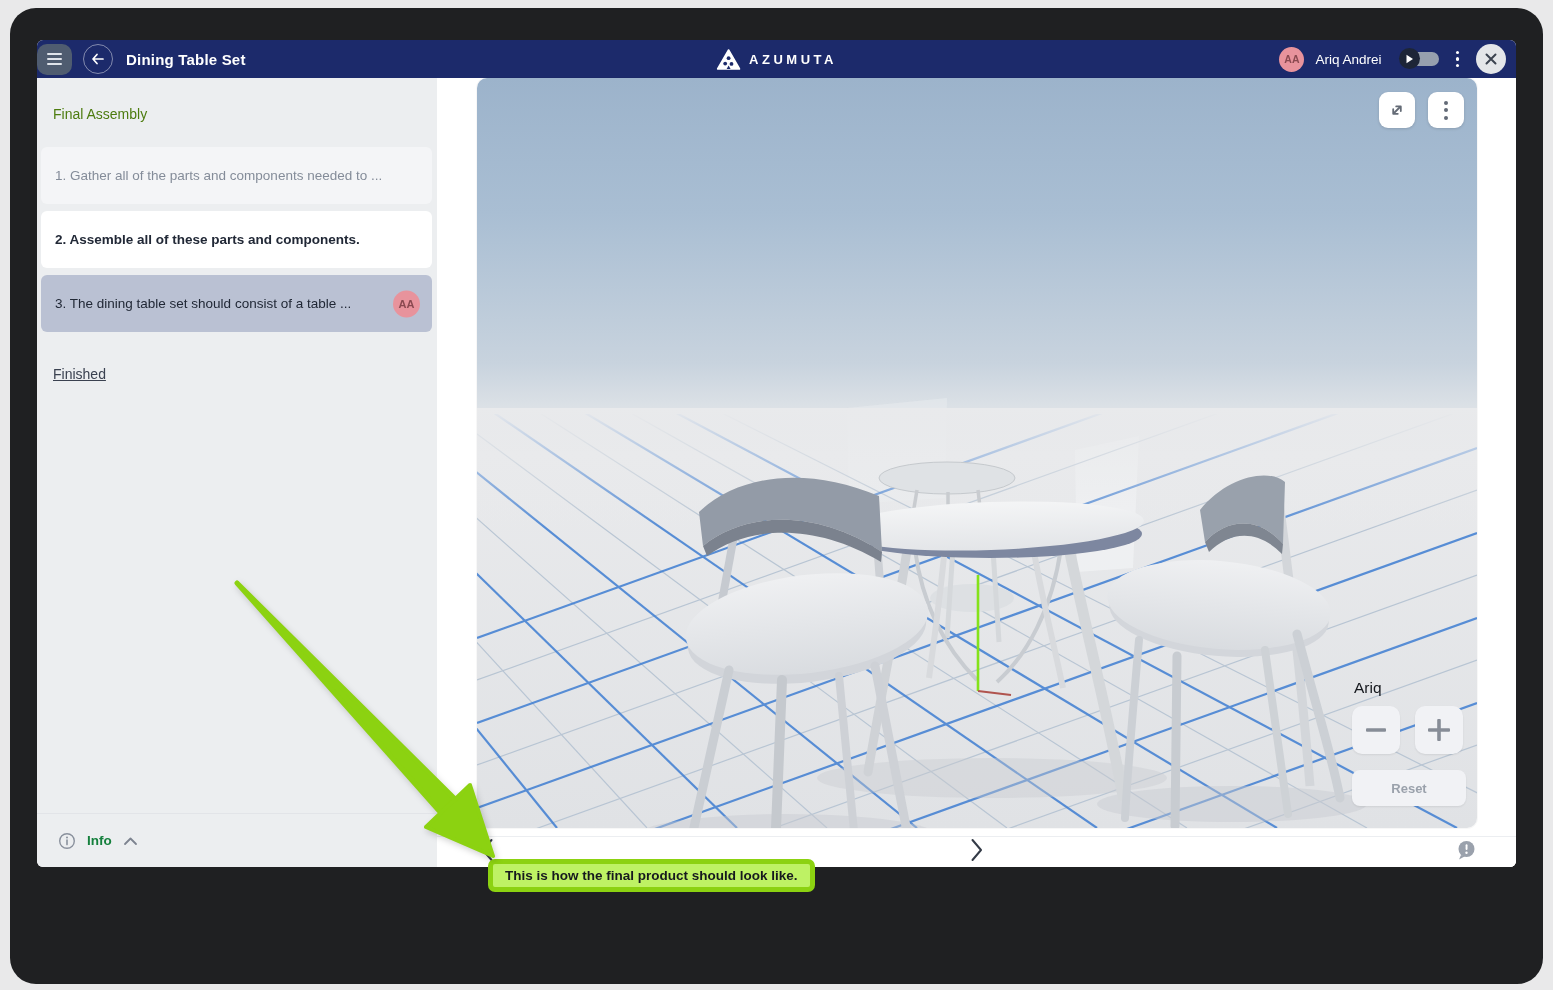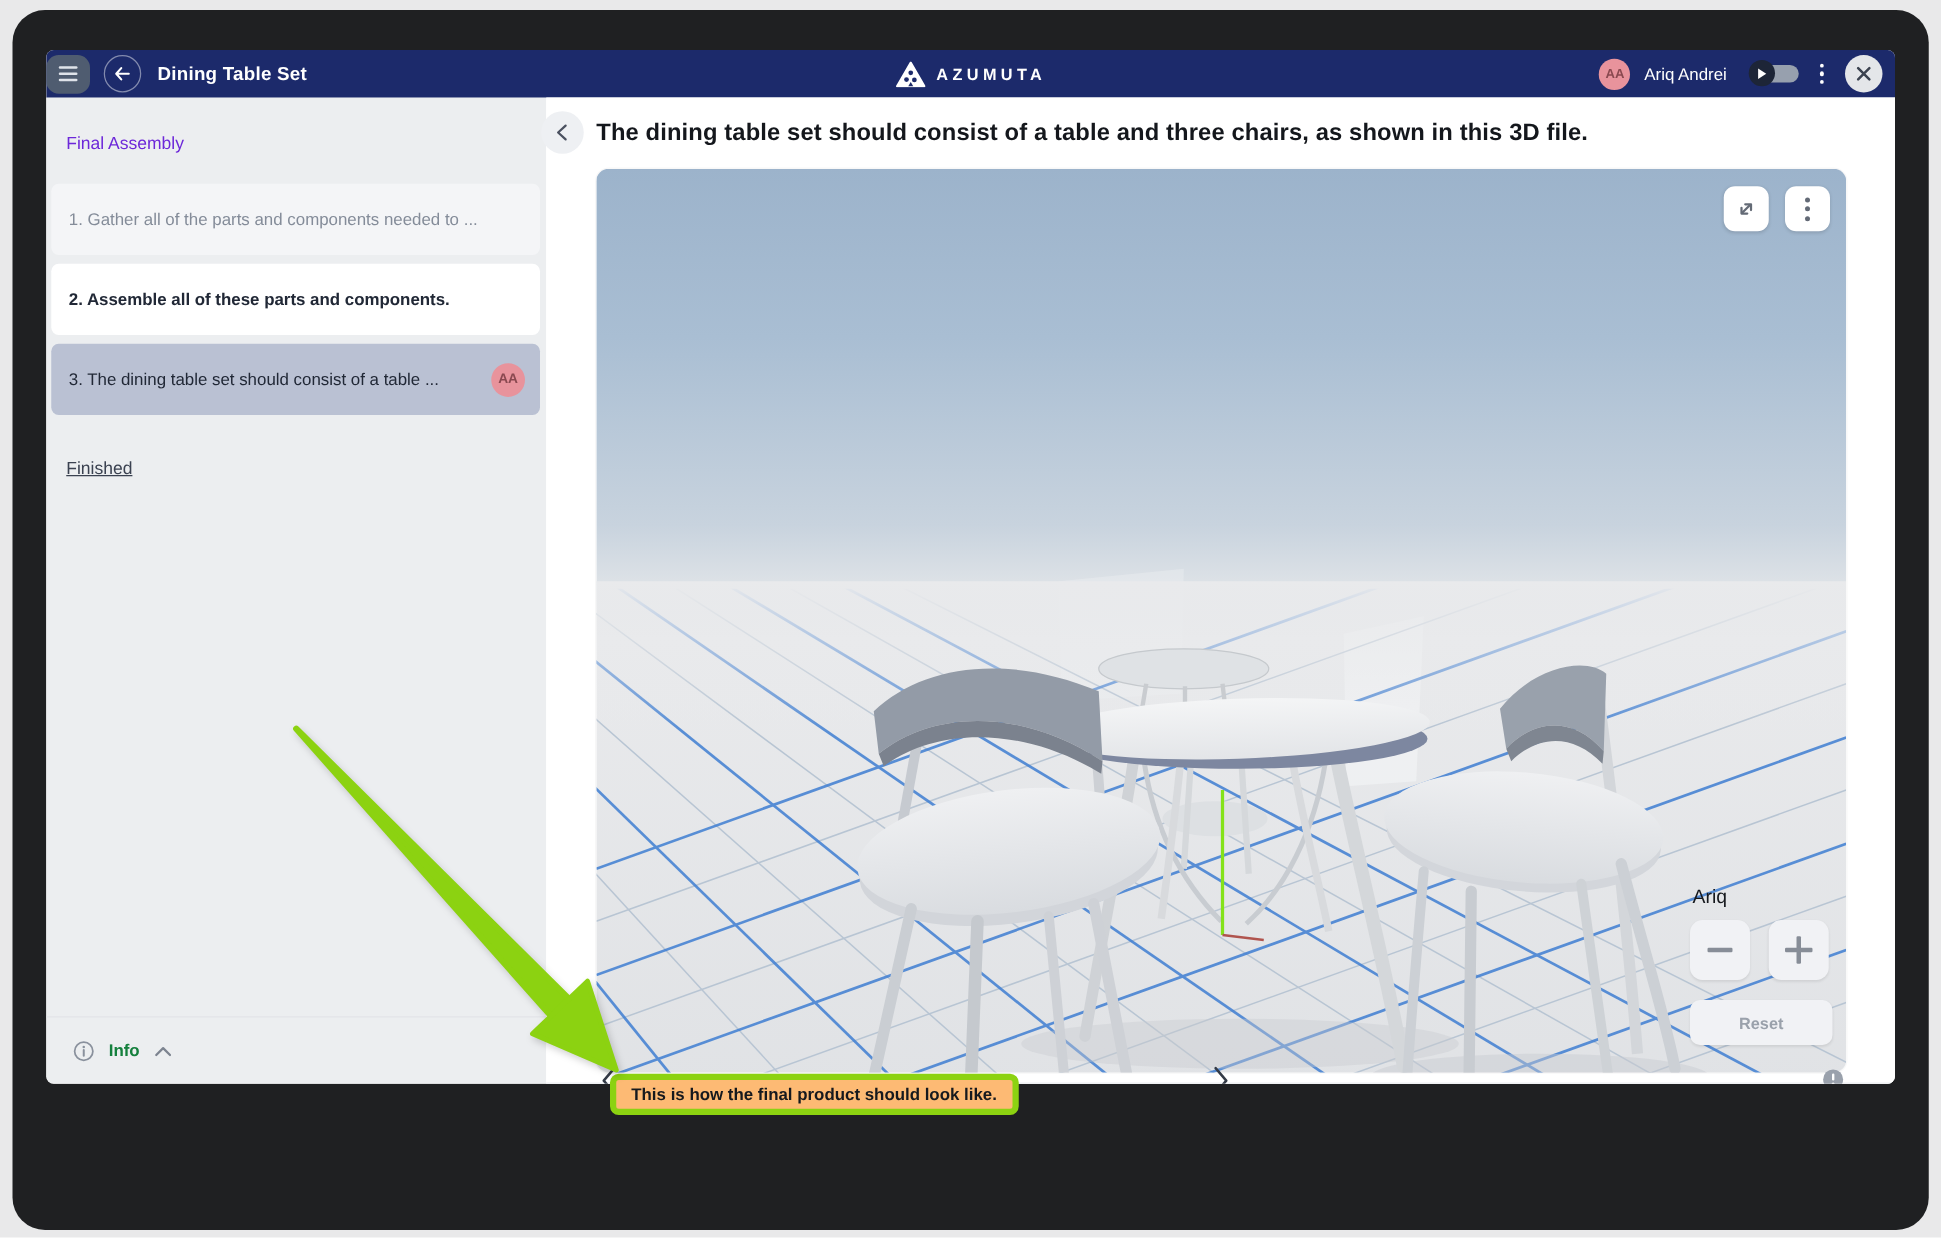--- a/index.html
+++ b/index.html
@@ -73,21 +73,21 @@
     background: #e4e6e9; display: flex; align-items: center; justify-content: center; cursor: pointer;
   }
   
   .body-row { flex: 1; display: flex; min-height: 0; }
   
   .sidebar {
     width: 400px; flex: 0 0 400px;
     background: #eceef0;
     display: flex; flex-direction: column;
   }
-  .sidebar-section-title { margin: 28px 0 0 16px; font-size: 14px; color: #6d28d9; }
+  .sidebar-section-title { margin: 28px 0 0 16px; font-size: 14px; color: #4d7c0f; }
   .steps { margin: 25px 5px 0 4px; }
   .step {
     height: 57px; border-radius: 6px; margin-bottom: 7px;
     display: flex; align-items: center;
     padding: 0 14px; font-size: 13.5px;
     position: relative; cursor: pointer;
   }
   .step-label { overflow: hidden; white-space: nowrap; text-overflow: ellipsis; padding-right: 34px; }
   .step-1 { background: #f4f5f7; color: #848c99; }
   .step-2 { background: #ffffff; color: #212836; font-weight: 700; }
@@ -140,21 +140,21 @@
   }
   .reset-btn {
     width: 114px; height: 36px; border-radius: 8px; border: none;
     background: #f1f2f5; box-shadow: 0 1px 2px rgba(0,0,0,.08);
     color: #9aa1ab; font-size: 13px; font-weight: 700;
     font-family: "Liberation Sans", sans-serif; cursor: pointer;
   }
   
   .annotation {
     position: absolute; left: 488px; top: 859px; z-index: 40;
-    background: #fdba74; border: 5px solid #8CD211; border-radius: 7px;
+    background: #bef264; border: 5px solid #8CD211; border-radius: 7px;
     padding: 4px 12px; font-size: 13.5px; font-weight: 700; color: #16191e;
     white-space: nowrap;
   }
   .green-arrow { position: absolute; left: 200px; top: 550px; z-index: 50; pointer-events: none; }
   
   .bottom-bar {
     flex: 1; margin-top: 8px; border-top: 1px solid #eceef1;
     position: relative; background: #fff;
   }
   .nav-prev { position: absolute; left: 38px; top: 50%; transform: translateY(-50%); cursor: pointer; padding: 4px; }
@@ -240,28 +240,20 @@
           <path d="M9 8 L9 12.6" stroke="#8a919d" stroke-width="1.6" stroke-linecap="round"></path>
         </svg>
         <span class="info-label">Info</span>
         <svg width="15" height="10" viewBox="0 0 15 10">
           <path d="M2 8 L7.5 2.5 L13 8" stroke="#7d8490" stroke-width="1.8" fill="none" stroke-linecap="round" stroke-linejoin="round"></path>
         </svg>
       </div>
     </div>
 
     <div class="main">
-      <div class="main-header">
-        <div class="step-back-btn">
-          <svg width="14" height="14" viewBox="0 0 14 14">
-            <path d="M9.5 1.5 L3.5 7 L9.5 12.5" stroke="#4b5160" stroke-width="1.8" fill="none" stroke-linecap="round" stroke-linejoin="round"></path>
-          </svg>
-        </div>
-        <h1 class="step-title">The dining table set should consist of a table and three chairs, as shown in this 3D file.</h1>
-      </div>
 
       <div class="viewer">
         <svg class="scene" width="1000" height="750" viewBox="0 0 1000 750">
           <defs>
             <linearGradient id="sky" x1="0" y1="0" x2="0" y2="1">
               <stop offset="0" stop-color="#9CB3CB"></stop>
               <stop offset="0.18" stop-color="#A9BED3"></stop>
               <stop offset="0.38" stop-color="#C8D3DE"></stop>
               <stop offset="0.46" stop-color="#E3E6E9"></stop>
               <stop offset="0.5" stop-color="#E9EAEC"></stop>

